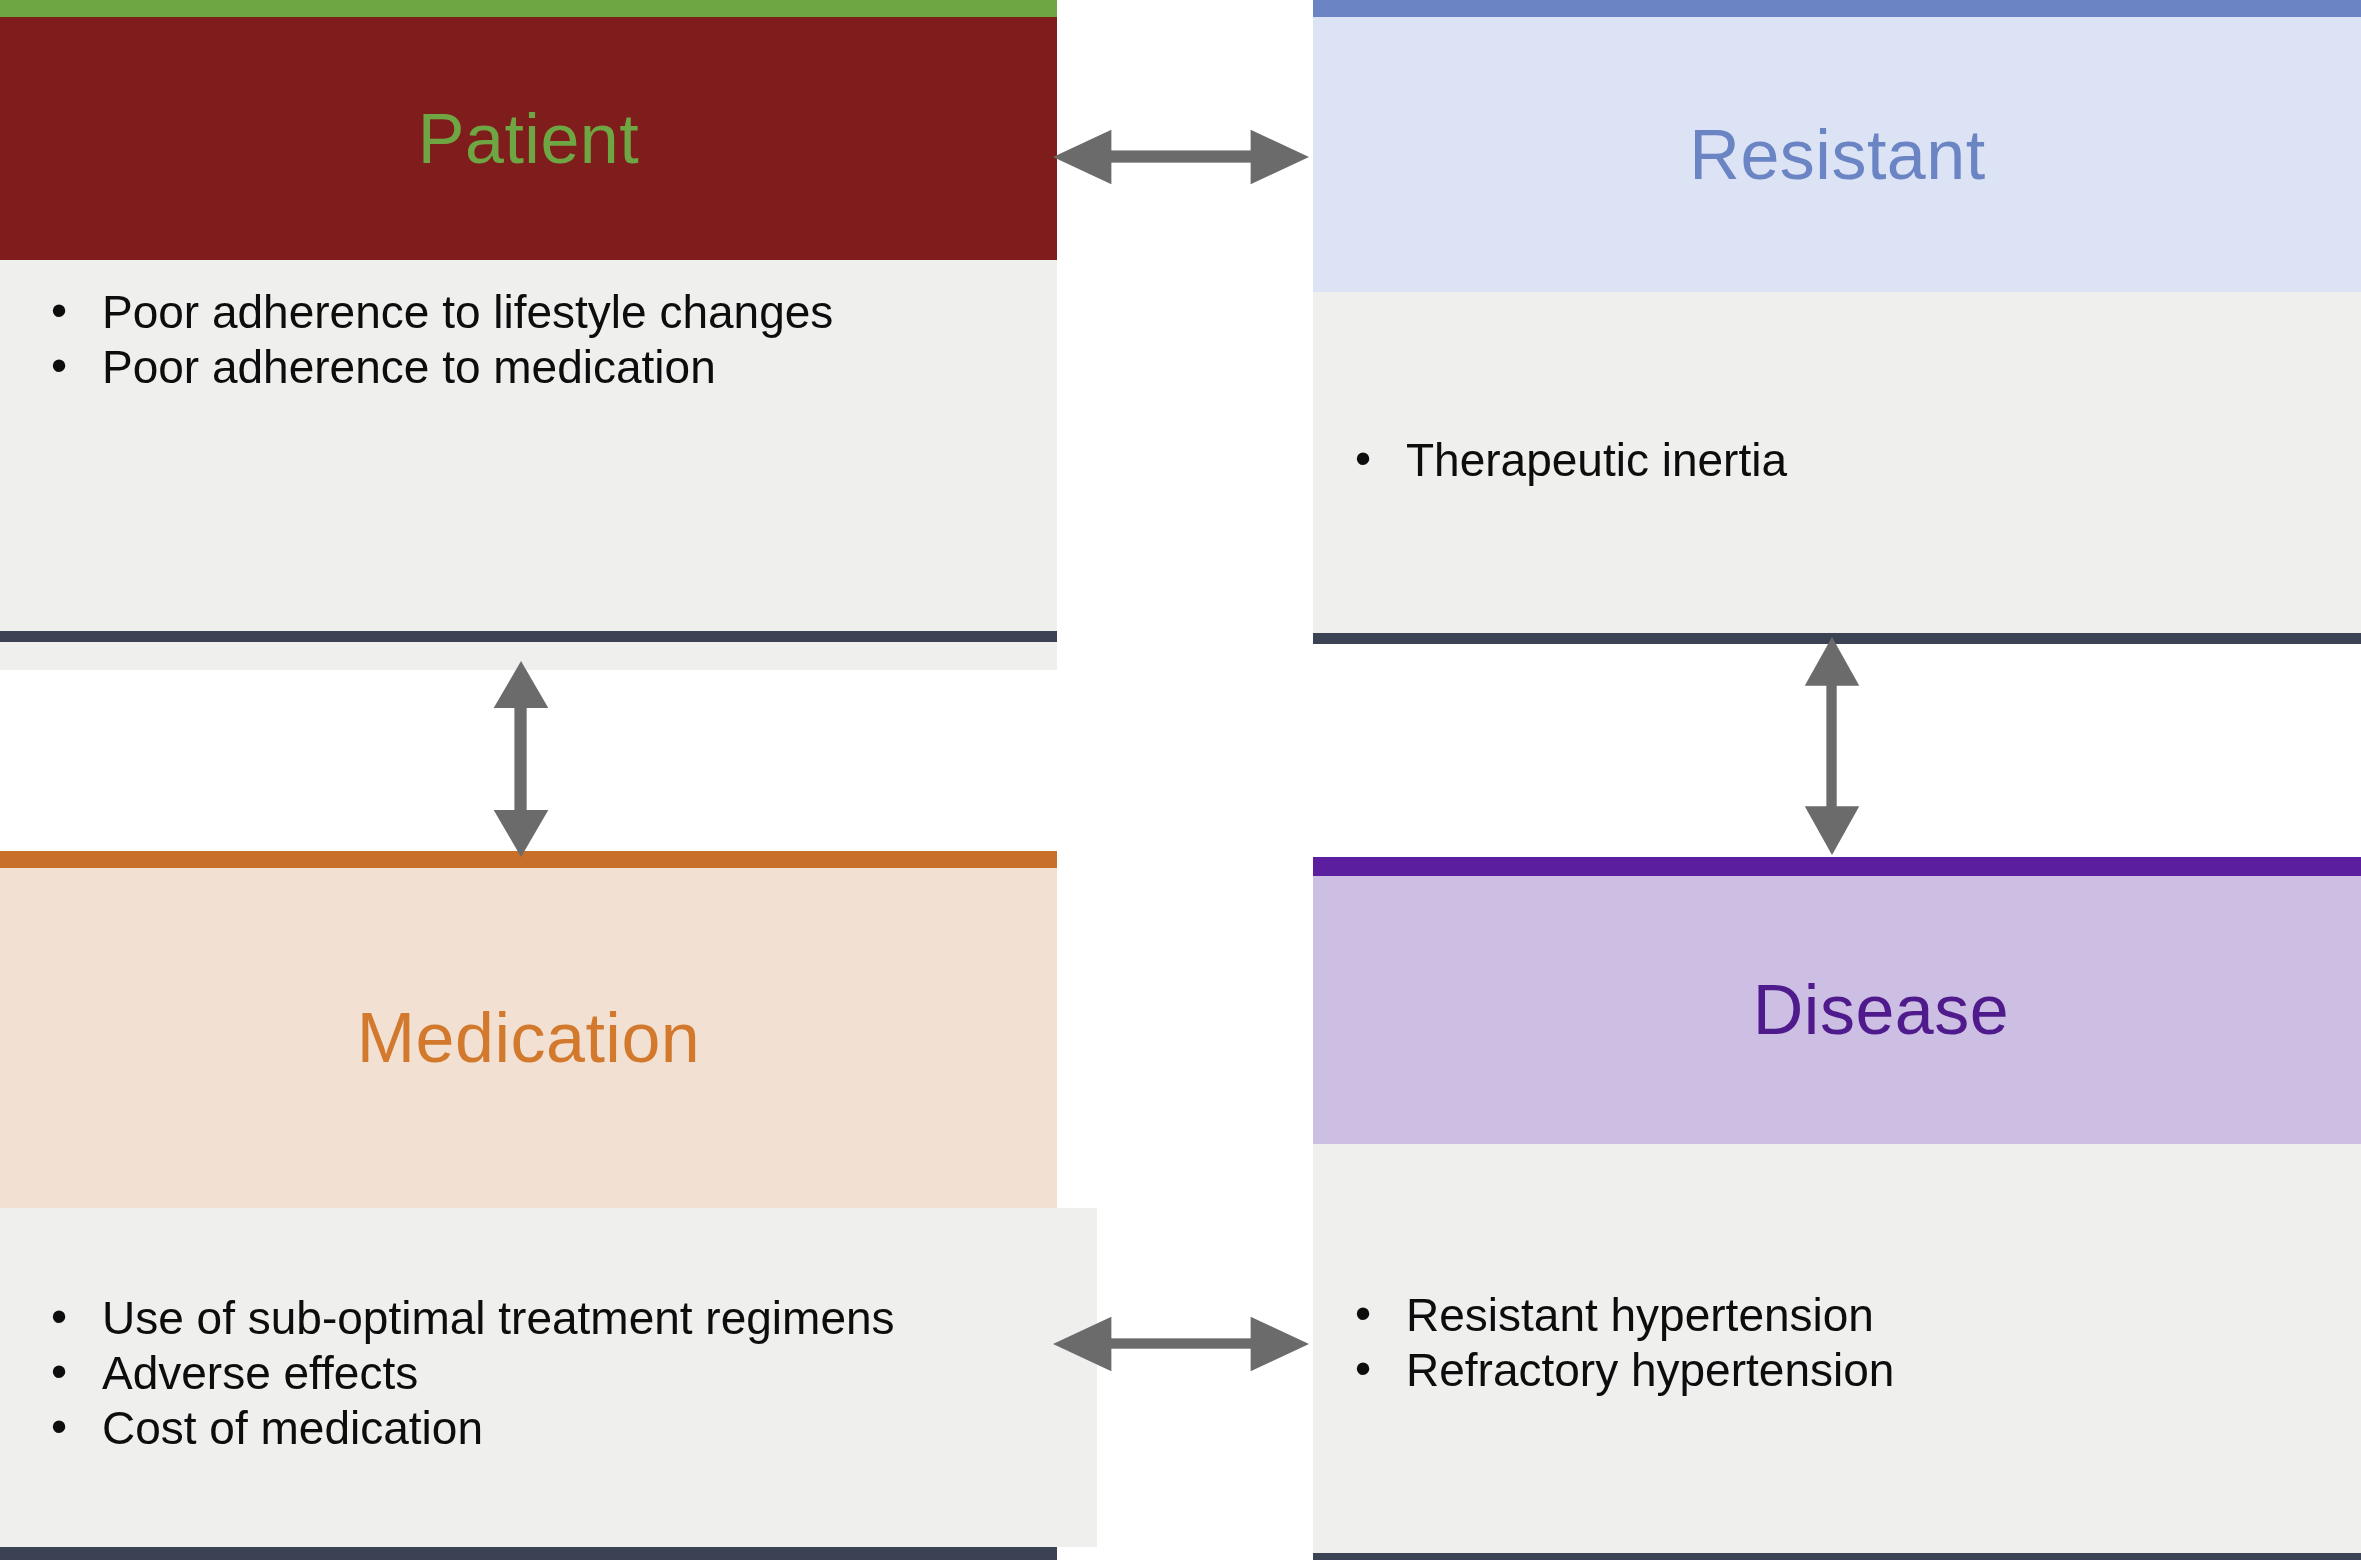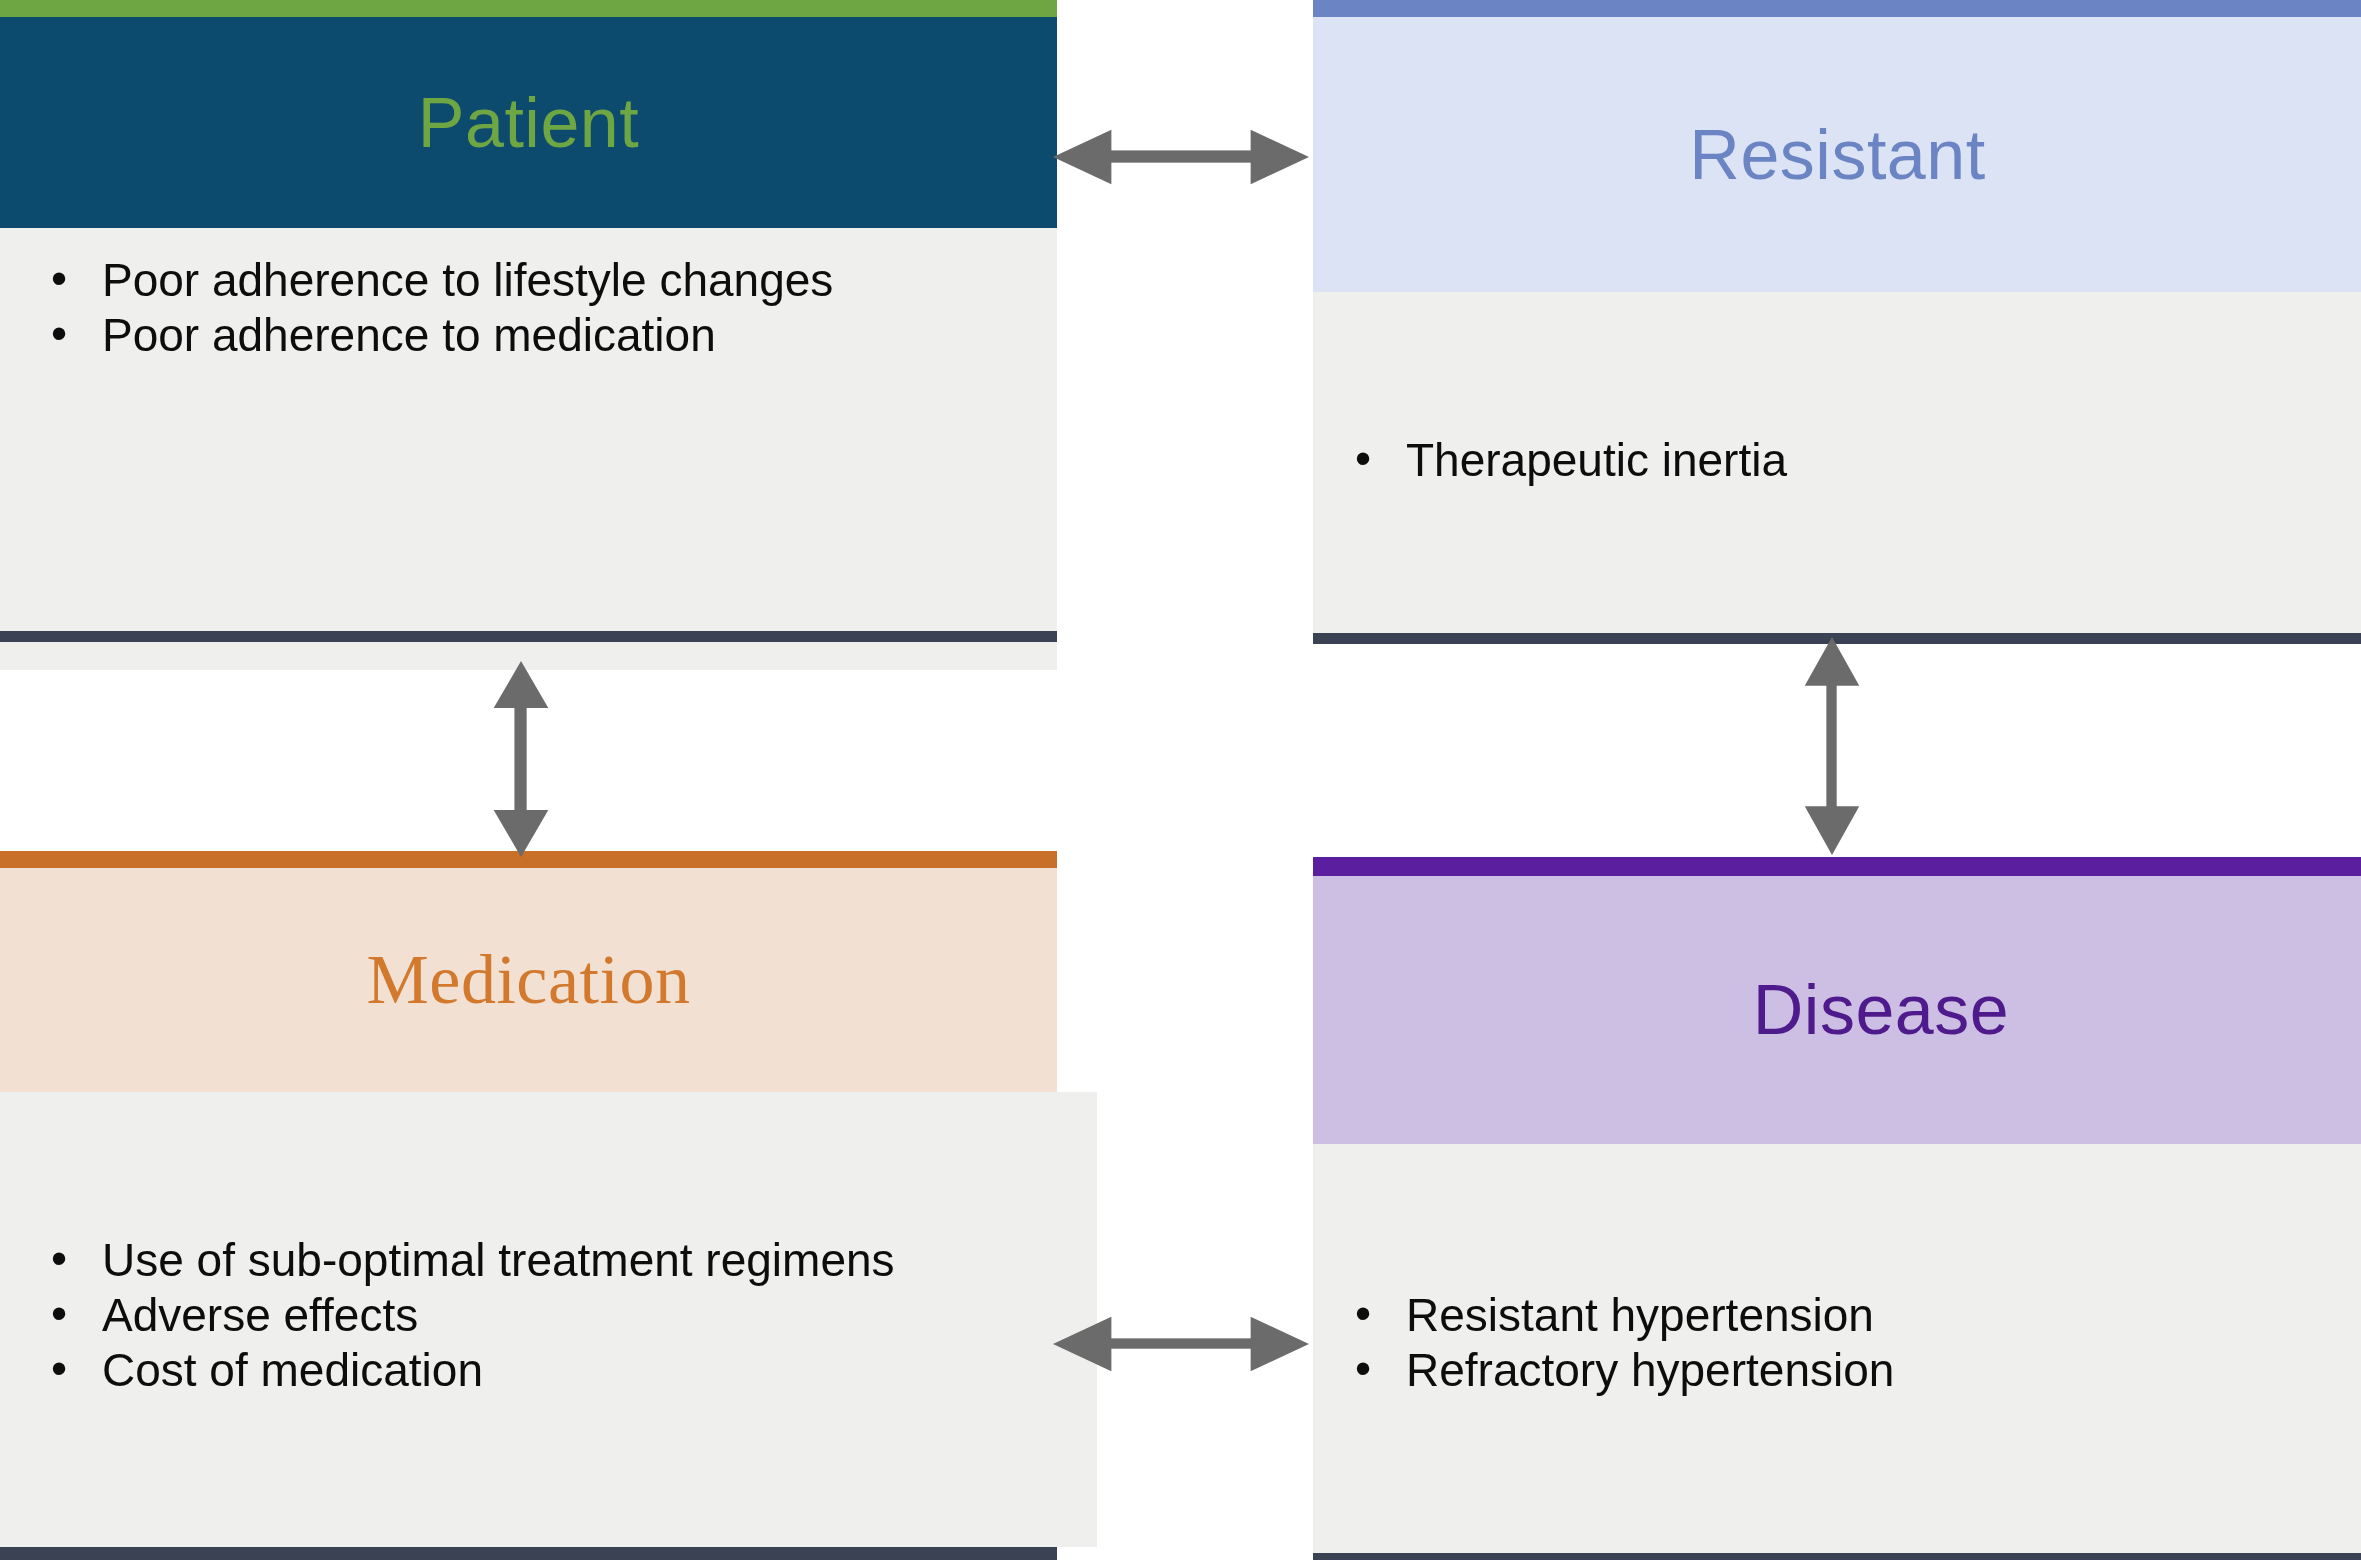--- a/index.html
+++ b/index.html
@@ -85,41 +85,41 @@
     font-size: 46px;
     color: #0d0d0d;
     line-height: 1.16;
   }
 
   
   #card-patient {
     left: 0px; top: 0px; width: 1057px; height: 670px;
   }
   #card-patient .card-topbar { height: 17px; background: #6fa644; }
-  #card-patient .card-header { height: 211px; background: #0c4a6e; }
+  #card-patient .card-header { height: 243px; background: #7f1d1d; }
   #card-patient .card-title  { color: #6fa644; }
   #card-patient .card-body   { padding: 0; }
   #card-patient .bullets-wrap { position: absolute; left: 30px; right: 38px; top: 26px; }
   #card-patient .card-bottombar { height: 11.3px; }
   #card-patient .card-footerpad { height: 28px; background: #efefee; flex: 0 0 auto; }
 
   #card-clinician {
     left: 1313px; top: 0px; width: 1049px; height: 644px;
   }
   #card-clinician .card-topbar { height: 17px; background: #6b84c4; }
   #card-clinician .card-header { height: 275px; background: #dce3f4; }
   #card-clinician .card-title  { color: #6b84c4; }
   #card-clinician .bullets-wrap { position: absolute; left: 21px; right: 38px; top: 50%; transform: translateY(-50%); }
   #card-clinician .card-bottombar { height: 11.3px; }
 
   #card-medication {
     left: 0px; top: 851px; width: 1057px; height: 709px;
   }
   #card-medication .card-topbar { height: 17px; background: #c8702a; }
-  #card-medication .card-header { height: 224px; background: #f2e1d2; font-family: Liberation Serif, serif; }
+  #card-medication .card-header { height: 340px; background: #f2e1d2; }
   #card-medication .card-title  { color: #d2792e; }
   #card-medication .bullets-wrap { position: absolute; left: 30px; right: 38px; top: 50%; transform: translateY(-52%); }
   #card-medication .card-bottombar { height: 13px; }
 
   #card-disease {
     left: 1313px; top: 851px; width: 1136px; height: 709px; margin-top: 6px;
   }
   #card-disease .card-topbar { height: 19px; background: #5b1e9e; }
   #card-disease .card-header { height: 268px; background: #cdbfe3; }
   #card-disease .card-title  { color: #4f1a8b; }

